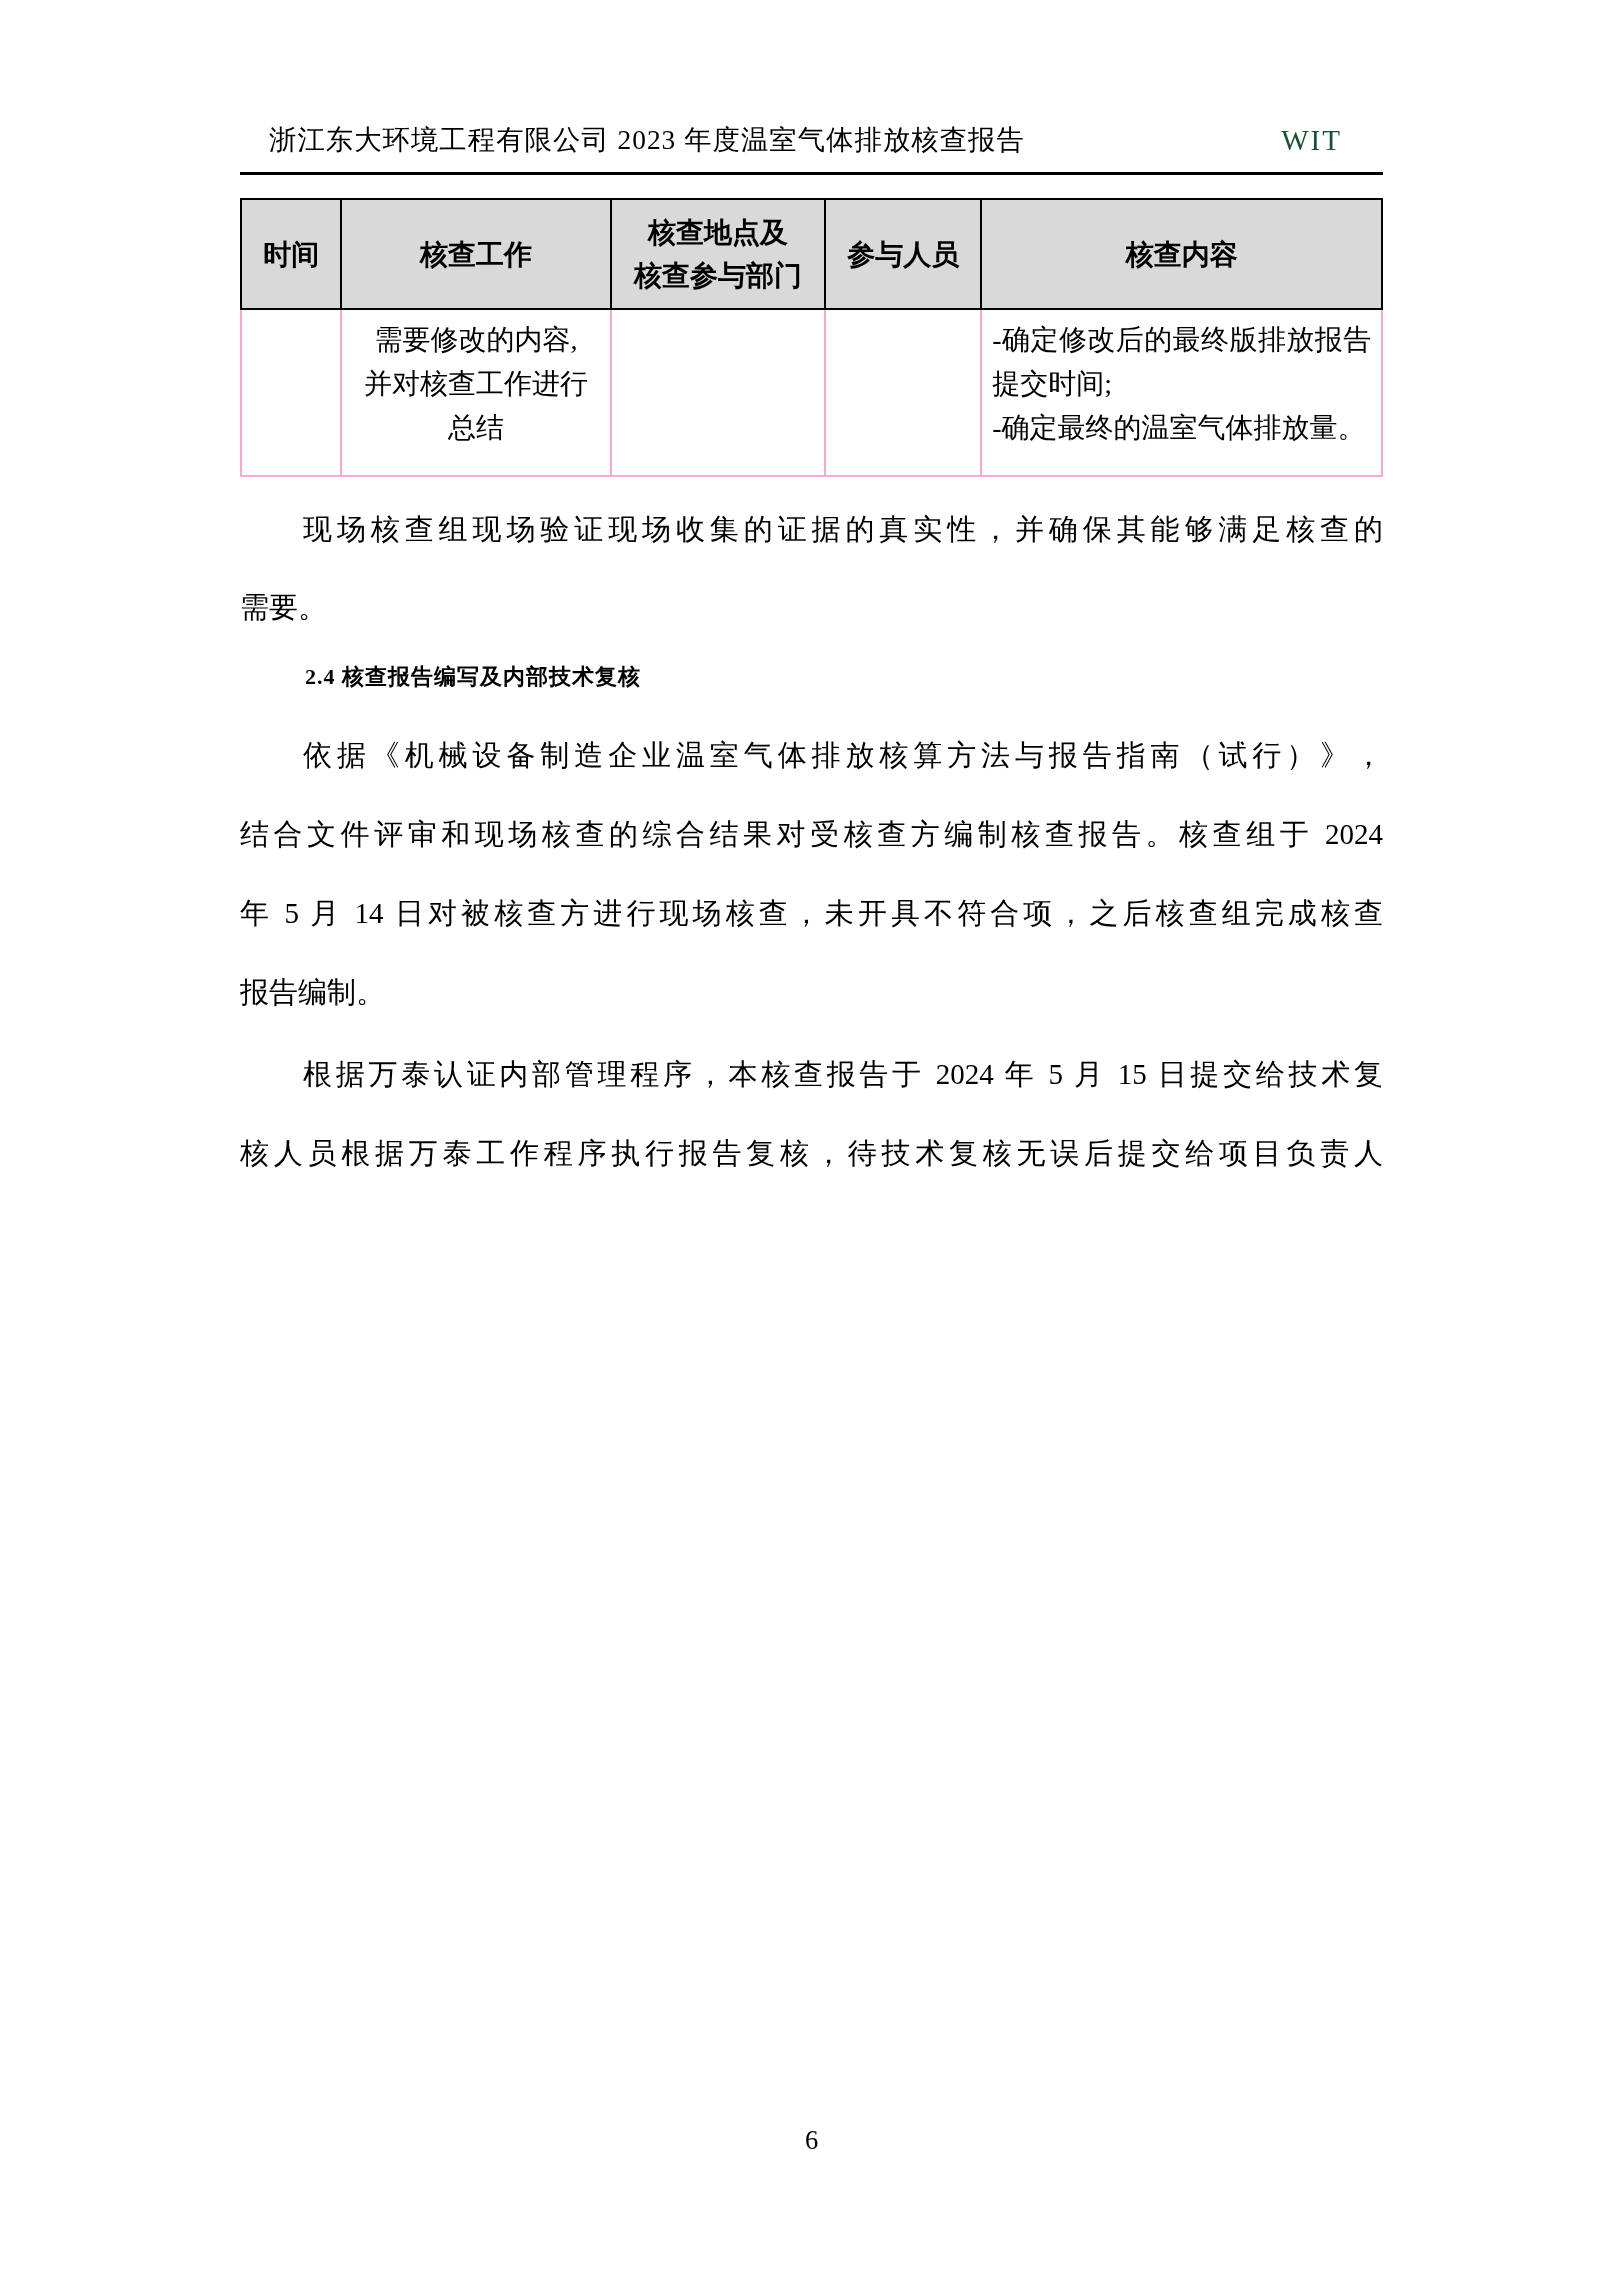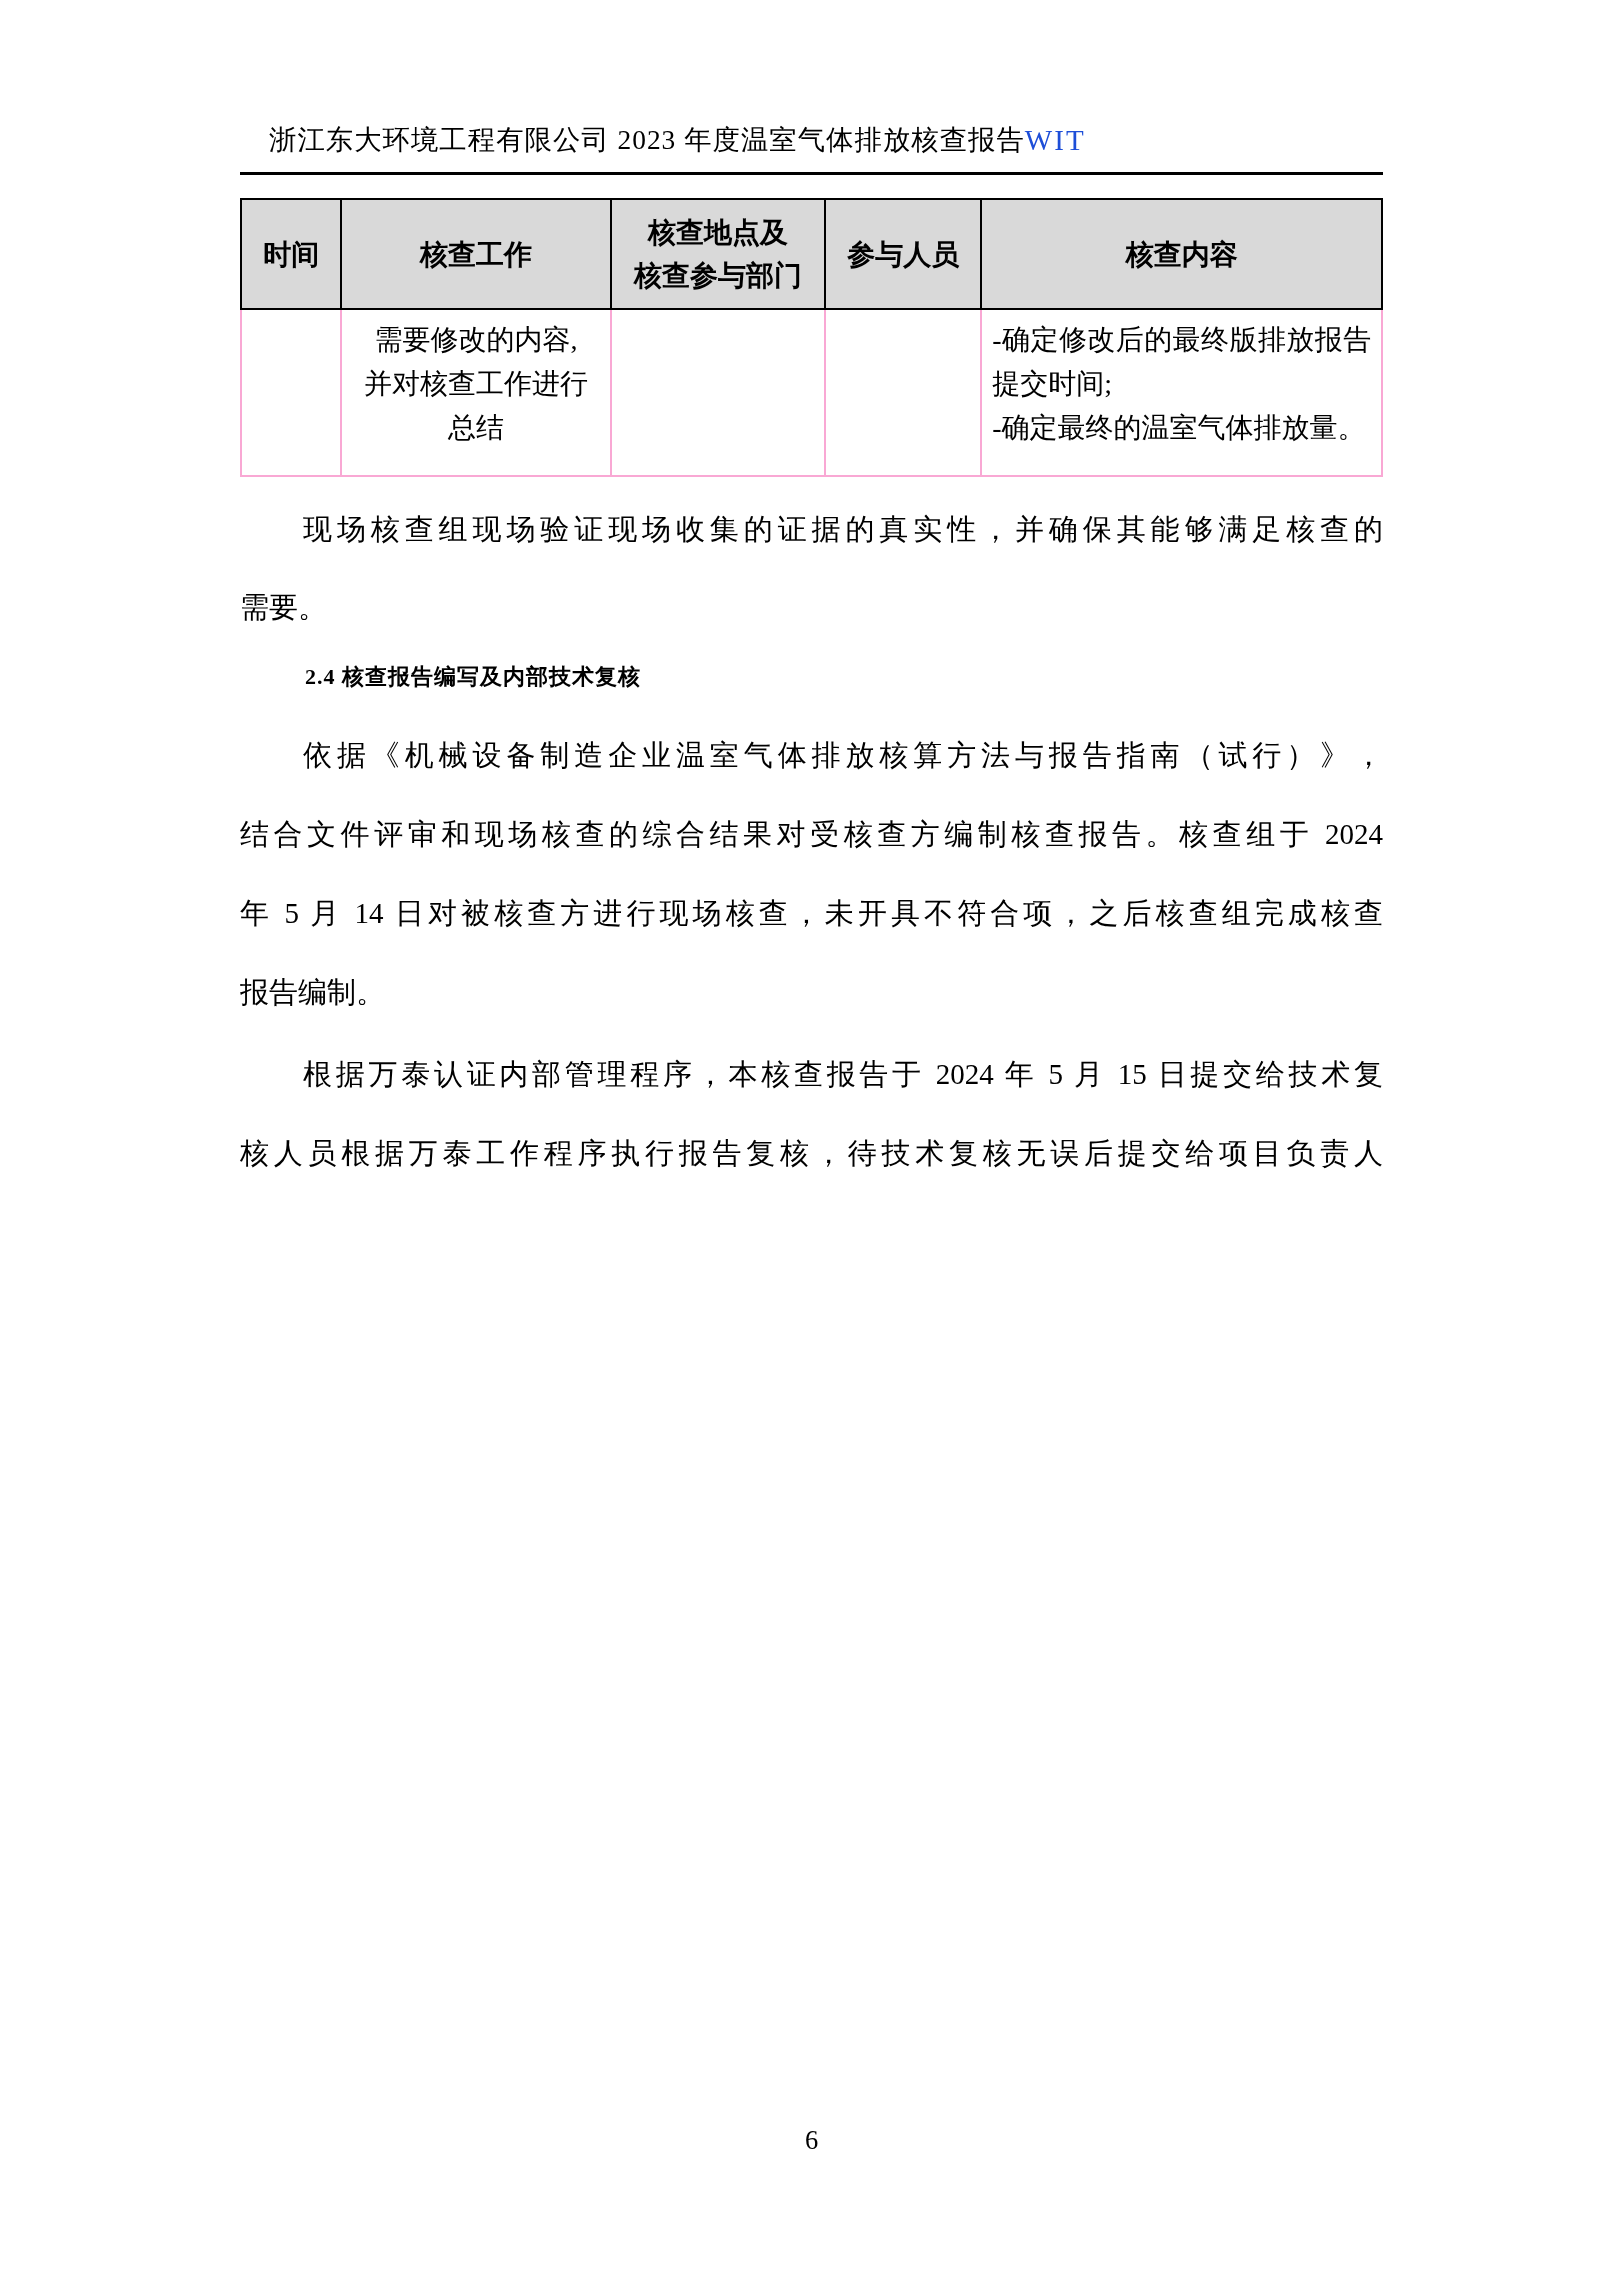--- a/index.html
+++ b/index.html
@@ -11,35 +11,36 @@
     background: #ffffff;
     font-family: "Liberation Serif", "DejaVu Serif", serif;
     color: #000;
     overflow: hidden;
   }
   
   .page-header {
     position: absolute;
     top: 123px; left: 240px; width: 1143px;
     display: flex;
+    justify-content: space-between;
     align-items: flex-end;
     border-bottom: 3.9px solid #000;
     padding-bottom: 13.7px;
   }
   .page-header .title {
     font-size: 27.4px;
     line-height: 35px;
     padding-left: 29px;
     letter-spacing: 1px;
   }
   .page-header .logo {
     font-size: 29px;
     line-height: 35px;
     padding-right: 41px;
-    color: #1d4ed8;
+    color: #14532d;
     letter-spacing: 2px;
   }
   
   .table-wrap {
     position: absolute;
     top: 198px; left: 240px; width: 1143px;
   }
   table.vtable {
     width: 100%;
     border-collapse: collapse;

